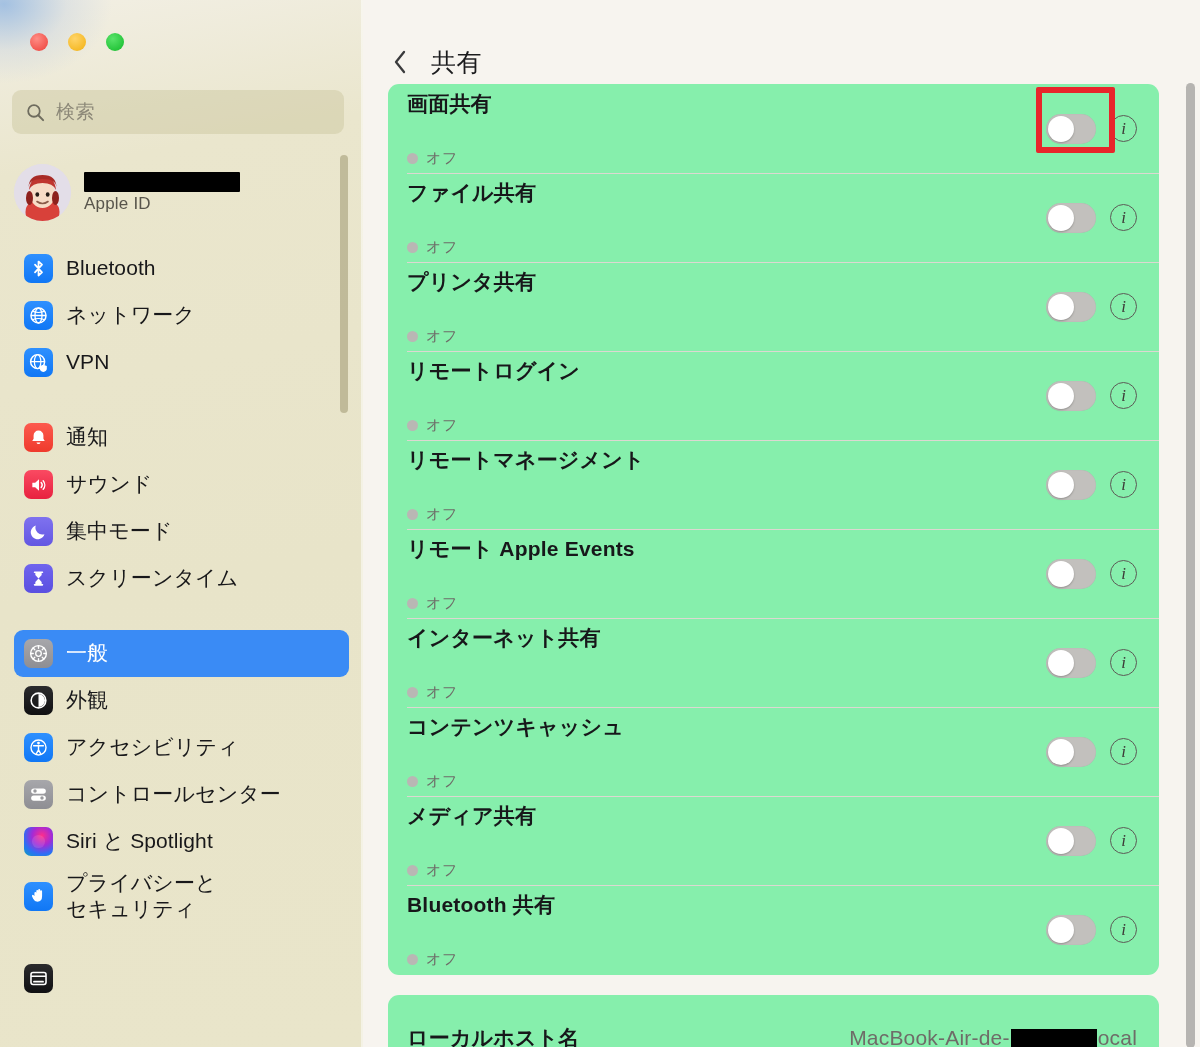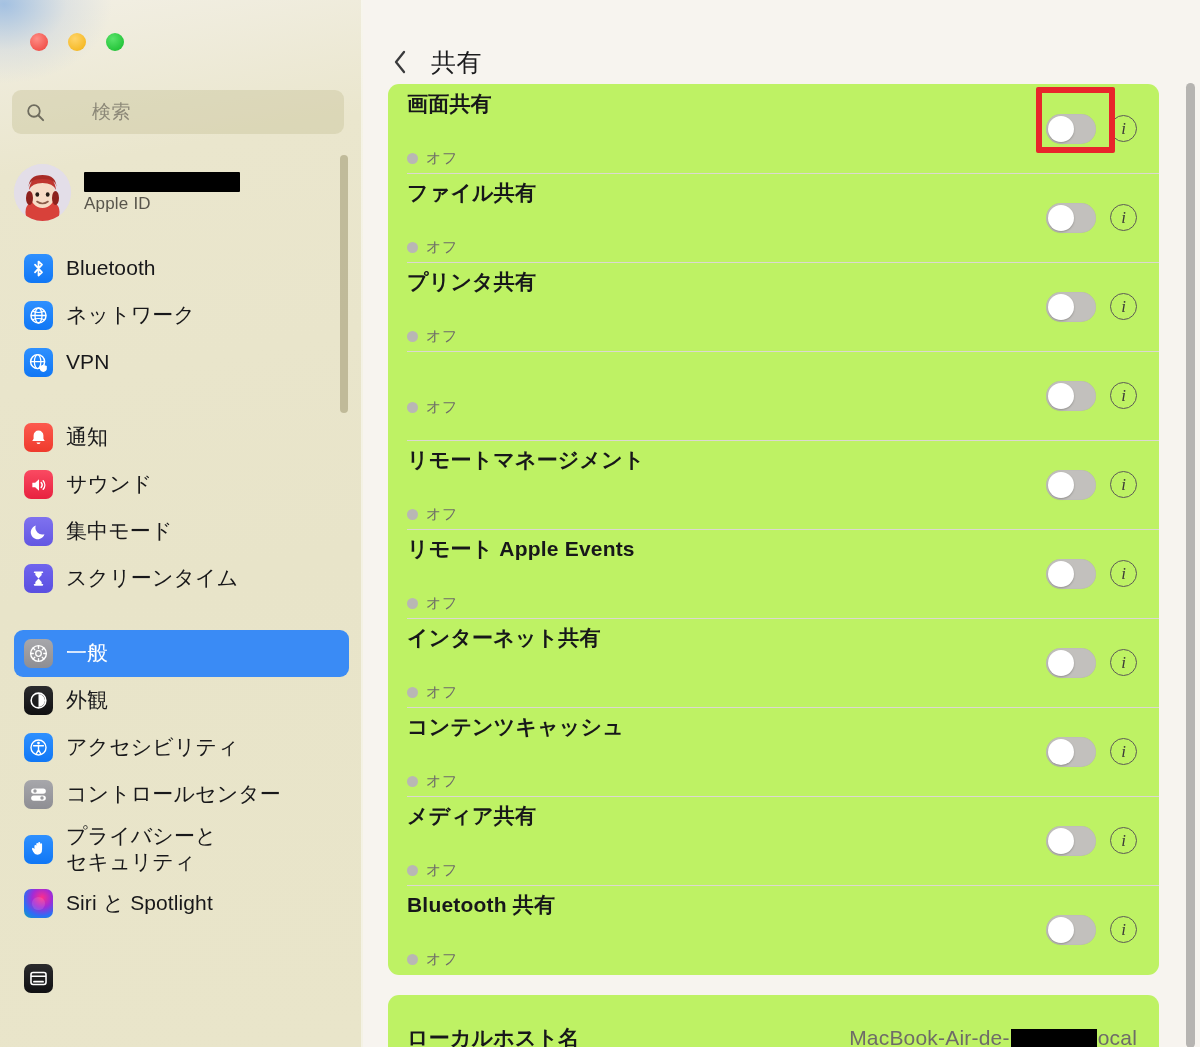--- a/index.html
+++ b/index.html
@@ -52,21 +52,20 @@
     display: flex;
     align-items: center;
     padding-left: 14px;
     gap: 11px;
   }
   .search-icon { width: 19px; height: 19px; flex: 0 0 19px; opacity: 0.75; }
   .search-text {
     font-size: 19px;
     color: #8c8878;
     letter-spacing: 0.5px;
-    margin-left: 36px;
   }
 
   .account-row {
     position: absolute;
     left: 14px; top: 160px;
     width: 300px; height: 64px;
     display: flex;
     align-items: center;
     gap: 13px;
     border-radius: 9px;
@@ -184,21 +183,21 @@
   .page-title {
     font-size: 25px;
     color: #1b1b1d;
     letter-spacing: 0.5px;
   }
 
   .card {
     position: absolute;
     left: 25px;
     width: 771px;
-    background: #bef264;
+    background: #86efac;
     border-radius: 11px;
   }
   #services-card { top: 84px; height: 891px; }
   #hostname-card { top: 995px; height: 86px; }
 
   .svc-row {
     position: relative;
     height: 89px;
     display: flex;
     align-items: center;
@@ -490,36 +489,36 @@
           <span class="nav-icon ico-gray">
             <svg viewBox="0 0 24 24" width="21" height="21">
               <rect x="3.6" y="5" width="16.8" height="6" rx="3" fill="#fff"></rect>
               <circle cx="8" cy="8" r="2" fill="#9a9a9e"></circle>
               <rect x="3.6" y="13" width="16.8" height="6" rx="3" fill="#fff"></rect>
               <circle cx="16" cy="16" r="2" fill="#9a9a9e"></circle>
             </svg>
           </span>
           <span class="nav-label">コントロールセンター</span>
         </div>
+        <div class="nav-item">
+          <span class="nav-icon ico-siri">
+            <svg viewBox="0 0 24 24" width="21" height="21">
+              <circle cx="12" cy="12" r="7.5" fill="rgba(255,255,255,0.12)"></circle>
+            </svg>
+          </span>
+          <span class="nav-label">Siri と Spotlight</span>
+        </div>
         <div class="nav-item two-line">
           <span class="nav-icon ico-blue">
             <svg viewBox="0 0 24 24" width="20" height="20">
               <path d="M6.5 12.2 V8.4 a1.15 1.15 0 0 1 2.3 0 v-2.6 a1.15 1.15 0 0 1 2.3 0 v-1.2 a1.15 1.15 0 0 1 2.3 0 v1.6 a1.15 1.15 0 0 1 2.3 0 v6.2 q0 6.4 -5.6 6.4 q-3.6 0 -5.1 -3.4 l-1.4 -3.2 a1.15 1.15 0 0 1 2 -1.1 z" fill="#fff"></path>
             </svg>
           </span>
           <span class="nav-label">プライバシーと
 セキュリティ</span>
-        </div>
-        <div class="nav-item">
-          <span class="nav-icon ico-siri">
-            <svg viewBox="0 0 24 24" width="21" height="21">
-              <circle cx="12" cy="12" r="7.5" fill="rgba(255,255,255,0.12)"></circle>
-            </svg>
-          </span>
-          <span class="nav-label">Siri と Spotlight</span>
         </div>
       </div>
 
       <div class="nav-gap"></div>
 
       <div class="nav-group">
         <div class="nav-item">
           <span class="nav-icon ico-black">
             <svg viewBox="0 0 24 24" width="21" height="21">
               <rect x="3.4" y="5.2" width="17.2" height="13.6" rx="2.4" fill="none" stroke="#fff" stroke-width="1.8"></rect>
@@ -592,20 +591,21 @@
         <div class="svc-controls">
           <div class="toggle">
               <span class="knob"></span>
             </div>
           <div class="info-btn">i</div>
         </div>
       </div>
 
       <div class="svc-row">
         <div class="svc-texts">
+          <div class="svc-title">リモートログイン</div>
           <div class="svc-status">
             <span class="status-dot"></span>
             <span class="status-label">オフ</span>
           </div>
         </div>
         <div class="svc-controls">
           <div class="toggle">
               <span class="knob"></span>
             </div>
           <div class="info-btn">i</div>

